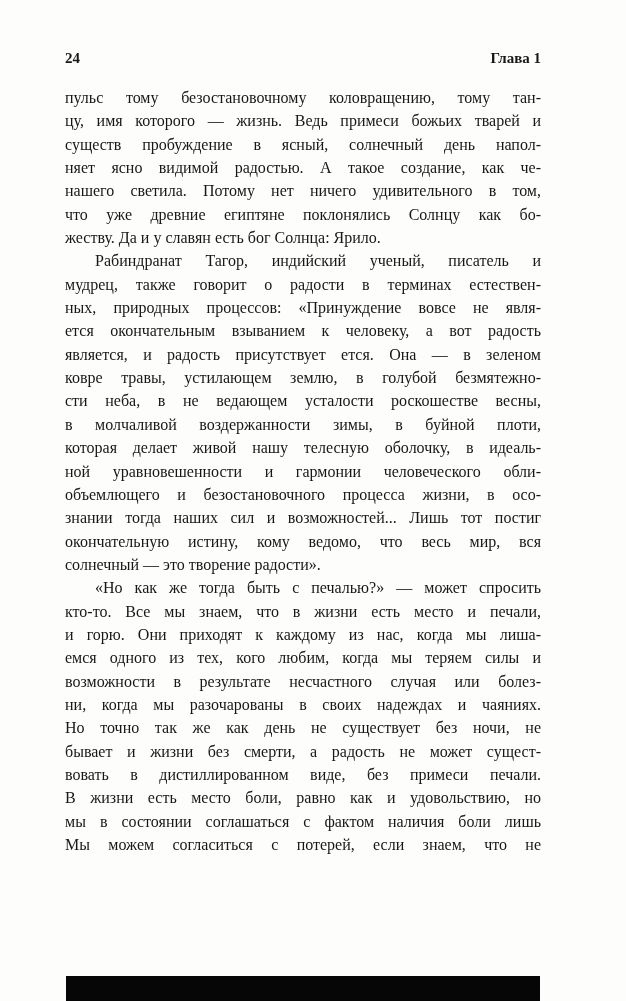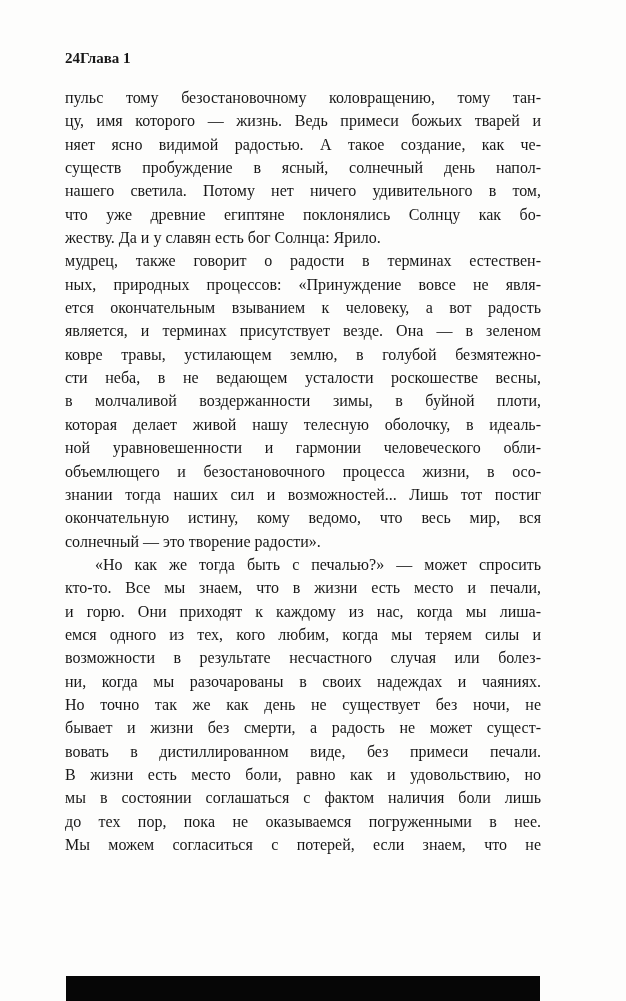--- a/index.html
+++ b/index.html
@@ -11,21 +11,21 @@
     font-family: "Liberation Serif", "DejaVu Serif", serif;
     color: #171717;
     overflow: hidden;
   }
   .running-head {
     position: absolute;
     top: 50px;
     left: 65px;
     width: 476px;
     display: flex;
-    justify-content: flex-start;
+    justify-content: space-between;
     align-items: baseline;
     font-size: 15px;
     font-weight: bold;
   }
   .page-body {
     position: absolute;
     top: 86px;
     left: 65px;
     width: 476px;
     font-size: 16px;
@@ -54,47 +54,47 @@
 
 <div class="page">
   <div class="running-head">
     <span>24</span>
     <span>Глава 1</span>
   </div>
 
   <div class="page-body">
       <div class="line">пульс тому безостановочному коловращению, тому тан-</div>
       <div class="line">цу, имя которого — жизнь. Ведь примеси божьих тварей и</div>
+      <div class="line">существ пробуждение в ясный, солнечный день напол-</div>
       <div class="line">няет ясно видимой радостью. А такое создание, как че-</div>
-      <div class="line">существ пробуждение в ясный, солнечный день напол-</div>
       <div class="line">нашего светила. Потому нет ничего удивительного в том,</div>
       <div class="line">что уже древние египтяне поклонялись Солнцу как бо-</div>
       <div class="line last">жеству. Да и у славян есть бог Солнца: Ярило.</div>
+      <div class="line indent">Рабиндранат Тагор, индийский ученый, писатель и</div>
       <div class="line">мудрец, также говорит о радости в терминах естествен-</div>
       <div class="line">ных, природных процессов: «Принуждение вовсе не явля-</div>
       <div class="line">ется окончательным взыванием к человеку, а вот радость</div>
-      <div class="line">является, и терминах присутствует везде. Она — в зеленом</div>
+      <div class="line">является, и радость присутствует ется. Она — в зеленом</div>
       <div class="line">ковре травы, устилающем землю, в голубой безмятежно-</div>
       <div class="line">сти неба, в не ведающем усталости роскошестве весны,</div>
       <div class="line">в молчаливой воздержанности зимы, в буйной плоти,</div>
       <div class="line">которая делает живой нашу телесную оболочку, в идеаль-</div>
       <div class="line">ной уравновешенности и гармонии человеческого обли-</div>
       <div class="line">объемлющего и безостановочного процесса жизни, в осо-</div>
       <div class="line">знании тогда наших сил и возможностей... Лишь тот постиг</div>
       <div class="line">окончательную истину, кому ведомо, что весь мир, вся</div>
       <div class="line last">солнечный — это творение радости».</div>
       <div class="line indent">«Но как же тогда быть с печалью?» — может спросить</div>
       <div class="line">кто-то. Все мы знаем, что в жизни есть место и печали,</div>
       <div class="line">и горю. Они приходят к каждому из нас, когда мы лиша-</div>
       <div class="line">емся одного из тех, кого любим, когда мы теряем силы и</div>
       <div class="line">возможности в результате несчастного случая или болез-</div>
       <div class="line">ни, когда мы разочарованы в своих надеждах и чаяниях.</div>
       <div class="line">Но точно так же как день не существует без ночи, не</div>
       <div class="line">бывает и жизни без смерти, а радость не может сущест-</div>
       <div class="line">вовать в дистиллированном виде, без примеси печали.</div>
       <div class="line">В жизни есть место боли, равно как и удовольствию, но</div>
       <div class="line">мы в состоянии соглашаться с фактом наличия боли лишь</div>
-      <div class="line">до тех пор, пока не оказываемся погруженными в нее.</div>
       <div class="line">Мы можем согласиться с потерей, если знаем, что не</div>
     </div>
 
   <div class="scan-bar"></div>
 </div>
 
 </body></html>

